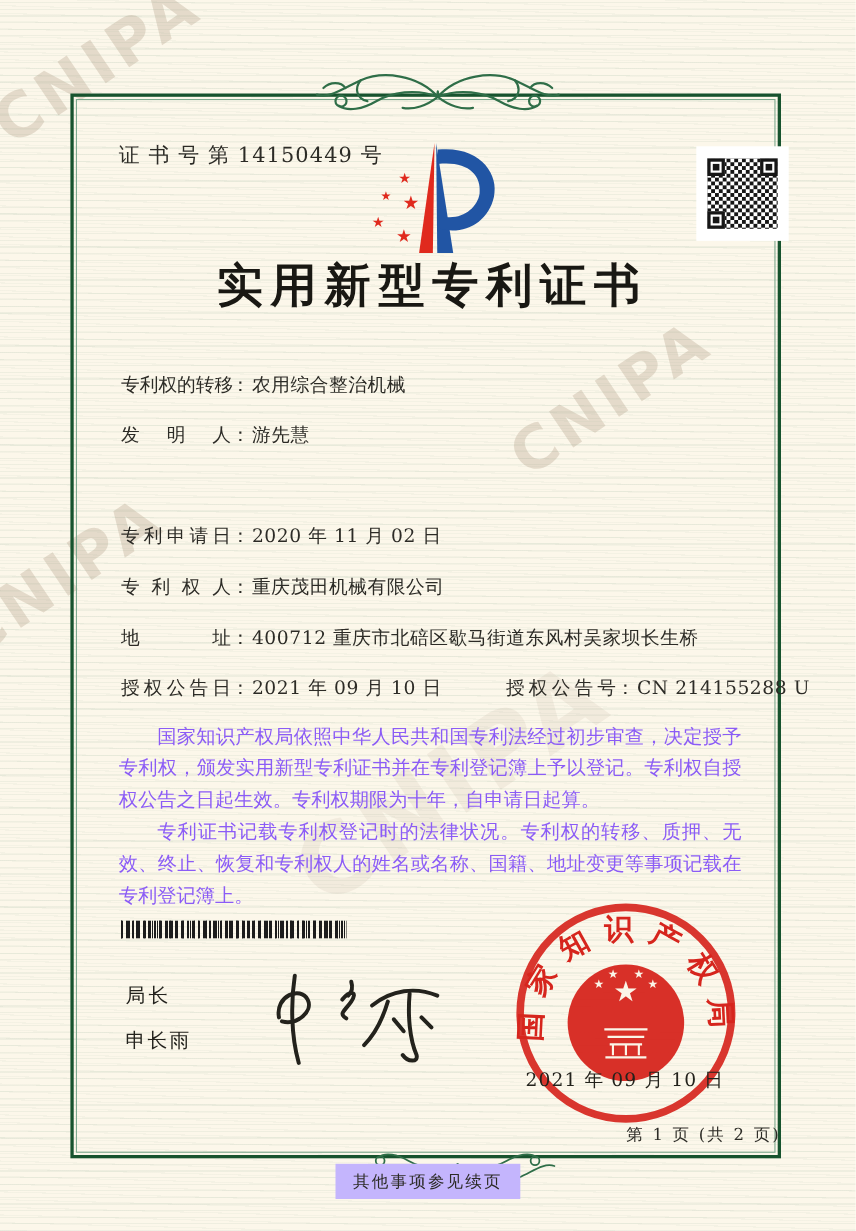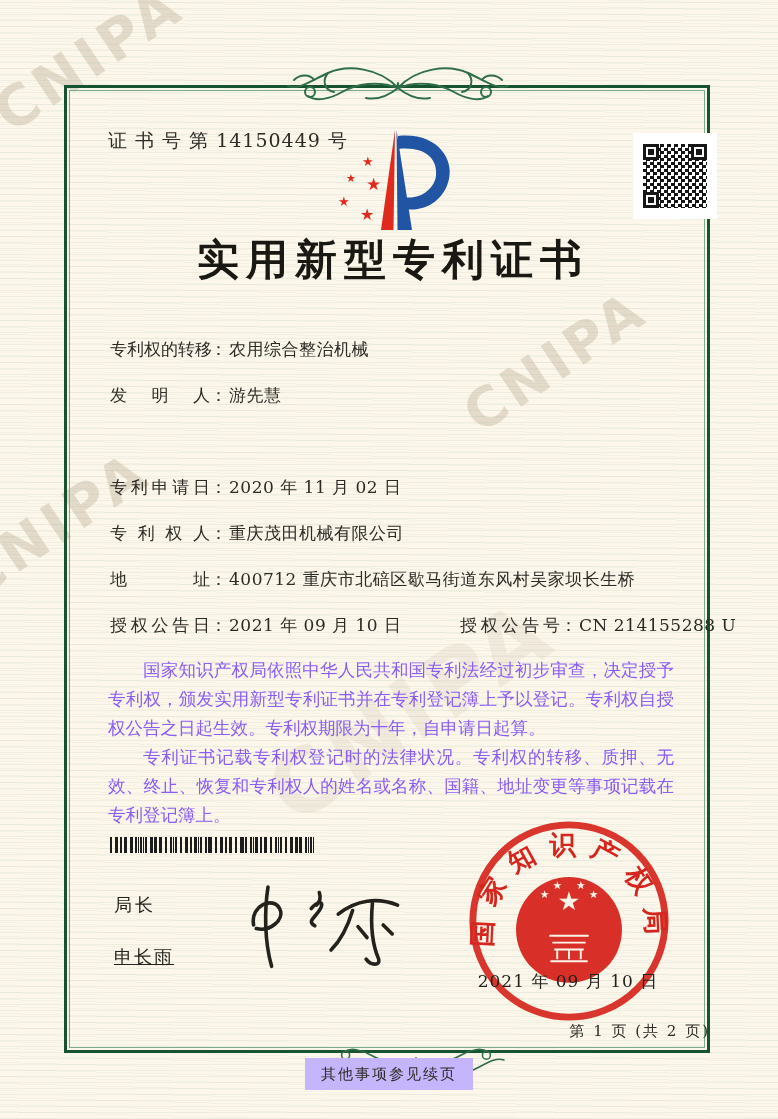--- a/index.html
+++ b/index.html
@@ -102,21 +102,21 @@
     background:
       repeating-linear-gradient(90deg,#1c1c1c 0 2px,transparent 2px 5px),
       repeating-linear-gradient(90deg,#1c1c1c 0 1px,transparent 1px 7px),
       repeating-linear-gradient(90deg,#1c1c1c 0 1px,transparent 1px 11px);
   }
   .signer{
     position:absolute;left:114px;top:893px;
     font-size:18px;letter-spacing:3px;color:#24231e;
     font-family:"DejaVu Sans", sans-serif;
   }
-  .signer .signer-name{margin-top:28px;letter-spacing:2px;text-decoration:underline;}
+  .signer .signer-name{margin-top:17px;letter-spacing:2px;}
   .signature{position:absolute;left:232px;top:878px;z-index:6;}
   .seal{position:absolute;left:462px;top:820px;z-index:5;}
   .seal-date{
     position:absolute;left:460px;top:970px;width:216px;
     text-align:center;font-size:17px;letter-spacing:1px;color:#23221c;
     z-index:7;
   }
   .page-number{
     position:absolute;left:64px;top:1022px;width:646px;
     text-align:right;font-size:15px;color:#2c2b26;letter-spacing:2px;

